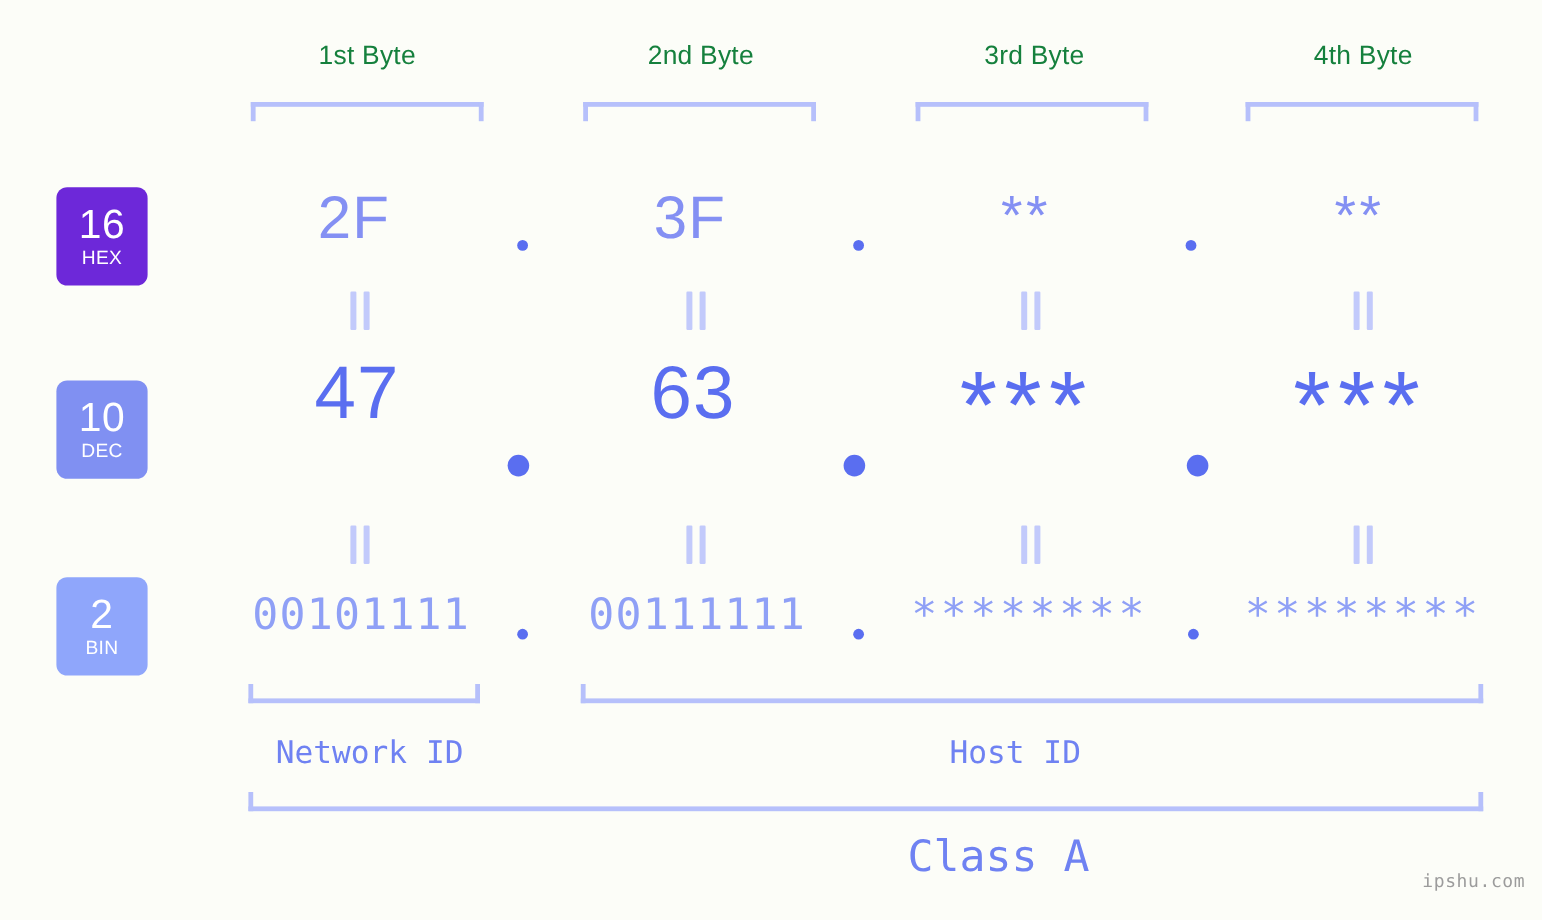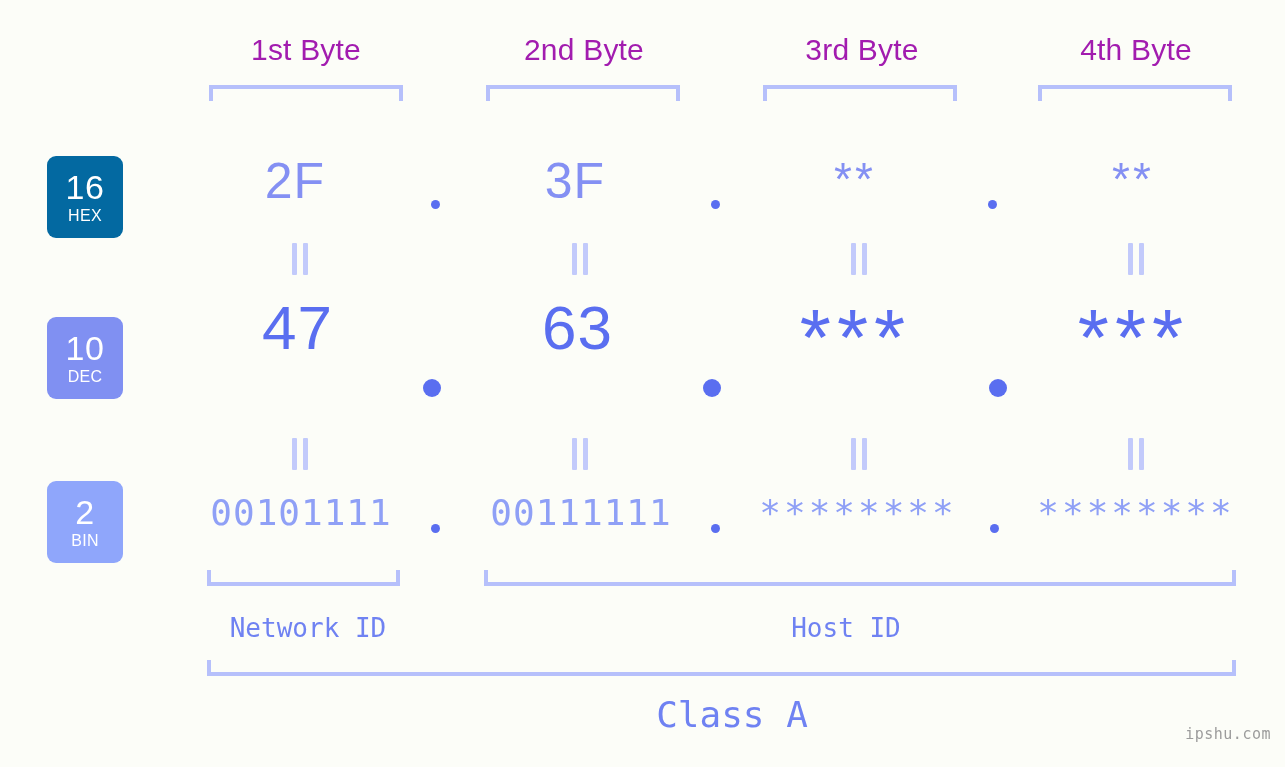--- a/index.html
+++ b/index.html
@@ -18,22 +18,22 @@
   .stage {
     position: absolute;
     inset: 0;
   }
 
   
   .byte-label {
     position: absolute;
     top: 33px;
     font-family: "Liberation Sans", sans-serif;
-    font-size: 30px;
-    color: #a21caf;
+    font-size: 22px;
+    color: #15803d;
     letter-spacing: 0.2px;
     text-align: center;
     white-space: nowrap;
   }
 
   
   .bracket-top {
     position: absolute;
     height: 16px;
     border: 4px solid #b6c0fb;
@@ -68,21 +68,21 @@
     font-size: 34px;
     font-weight: 400;
     letter-spacing: 0.5px;
   }
   .badge .name {
     font-size: 16px;
     font-weight: 400;
     margin-top: 4px;
     letter-spacing: 0.3px;
   }
-  .badge-hex { top: 156px; background: #0369a1; }
+  .badge-hex { top: 156px; background: #6d28d9; }
   .badge-dec { top: 317px; background: #8090f2; }
   .badge-bin { top: 481px; background: #8fa6fb; }
 
   
   .cell {
     position: absolute;
     text-align: center;
     white-space: nowrap;
     color: #8090f2;
   }
@@ -157,21 +157,21 @@
     font-size: 26px;
     color: #6f82f2;
     text-align: center;
     white-space: nowrap;
   }
   .class-label {
     position: absolute;
     font-family: "DejaVu Sans Mono", monospace;
     font-size: 36px;
     color: #6f82f2;
-    text-align: center;
+    text-align: right;
     white-space: nowrap;
   }
 
   
   .watermark {
     position: absolute;
     right: 14px;
     bottom: 24px;
     font-family: "DejaVu Sans Mono", monospace;
     font-size: 15px;

